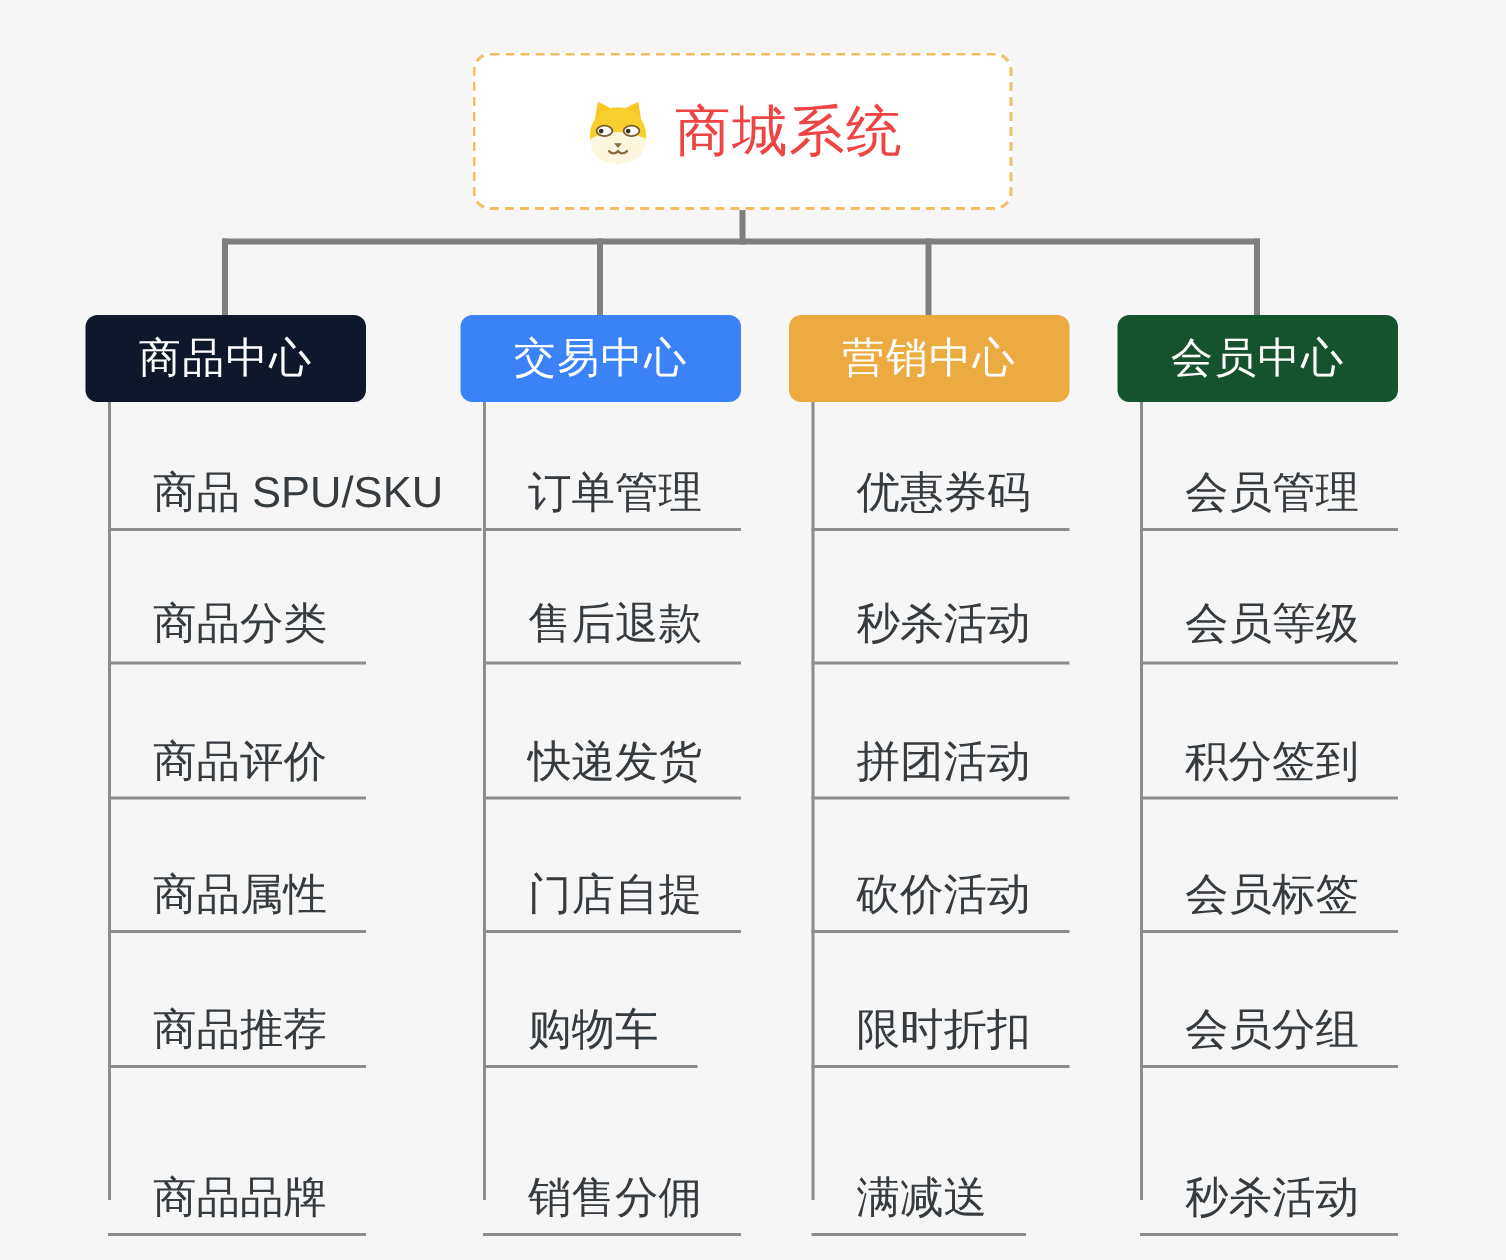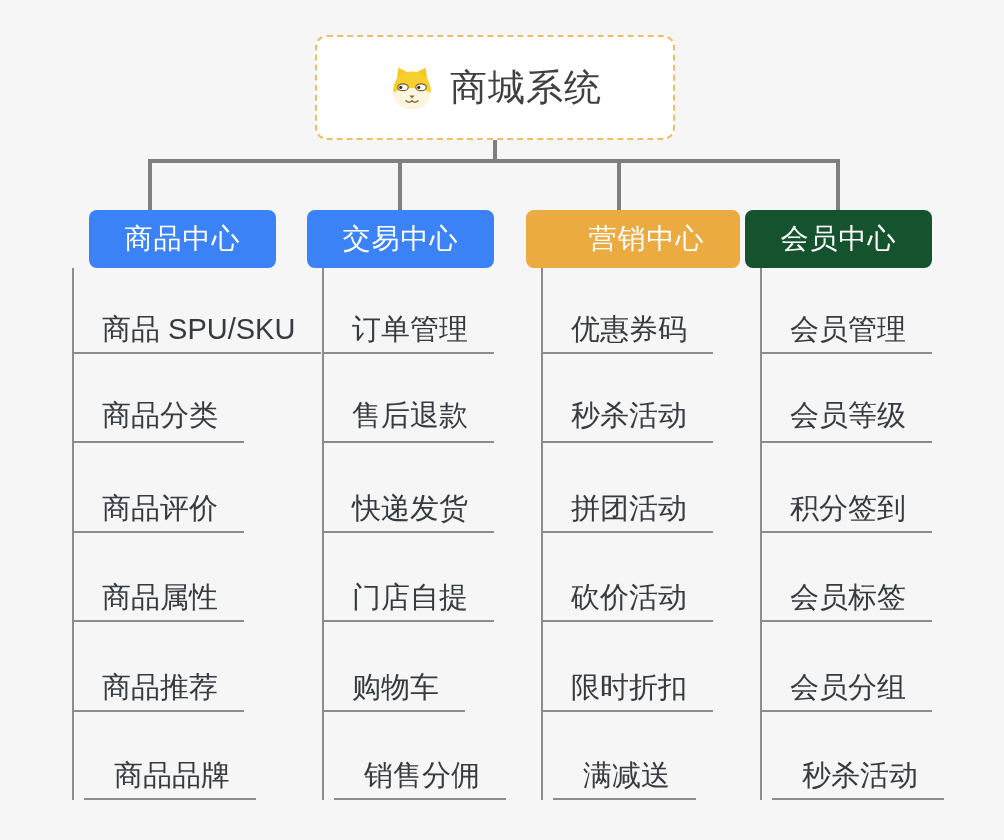--- a/index.html
+++ b/index.html
@@ -10,49 +10,49 @@
   }
   .canvas{position:absolute;inset:0;}
 
   
   .root-node{
     position:absolute;left:315px;top:35px;width:360px;height:105px;
     background:#ffffff;border:2px dashed #f2bd66;border-radius:12px;
     box-sizing:border-box;
     display:flex;align-items:center;justify-content:center;gap:14px;
   }
-  .root-title{font-size:37px;color:#404040;letter-spacing:1px;}
+  .root-title{font-size:37px;color:#ef4444;letter-spacing:1px;}
   .root-icon{width:48px;height:48px;flex:0 0 auto;}
 
   
   .conn{position:absolute;background:#7f7f7f;}
   .conn-stub{left:493px;top:138px;width:4px;height:25px;}
   .conn-h{left:148px;top:159px;width:692px;height:4px;}
   .conn-drop{top:159px;width:4px;height:52px;}
   .drop-1{left:148px;} .drop-2{left:398px;} .drop-3{left:617px;} .drop-4{left:836px;}
 
   
   .branch-node{
     position:absolute;top:210px;width:187px;height:58px;border-radius:8px;
     color:#ffffff;font-size:28px;display:flex;align-items:center;justify-content:center;
     letter-spacing:1px;
   }
-  .bn-1{left:57px;} .bn-2{left:307px;} .bn-3{left:526px;padding-left:27px;} .bn-4{left:745px;}
+  .bn-1{left:57px;} .bn-2{left:307px;} .bn-3{left:526px;} .bn-4{left:745px;}
 
   
   .branch-group{position:absolute;top:268px;}
   .bg-1{left:72px;} .bg-2{left:322px;} .bg-3{left:541px;} .bg-4{left:760px;}
   .spine{position:absolute;left:0;top:0;width:2px;height:532px;background:#8c8c8c;}
   .leaf{
     position:absolute;left:0;white-space:nowrap;display:inline-block;
     font-size:29px;color:#363b40;line-height:34px;
     padding:0 26px 6px 30px;border-bottom:2px solid #8c8c8c;
   }
   .r1{top:44px;} .r2{top:133px;font-family:Liberation Mono, monospace;} .r3{top:223px;}
-  .r4{top:312px;} .r5{top:402px;} .r6{top:490px;margin-left:12px;}
+  .r4{top:312px;} .r5{top:402px;} .r6{top:514px;}
 </style>
 </head>
 <body>
 
 <div class="canvas">
 
   <div class="conn conn-stub"></div>
   <div class="conn conn-h"></div>
   <div class="conn conn-drop drop-1"></div>
   <div class="conn conn-drop drop-2"></div>
@@ -74,21 +74,21 @@
       <circle cx="17" cy="31.2" r="2.1" fill="#3c2f1a"></circle>
       <circle cx="41" cy="31.2" r="2.1" fill="#3c2f1a"></circle>
 
       <path d="M28.5 42 h7 l-3.5 4 Z" fill="#8a6a3a"></path>
 
       <path d="M24 49 Q28 53 32 49 Q36 53 40 49" fill="none" stroke="#8a6a3a" stroke-width="2" stroke-linecap="round"></path>
     </svg>
     <span class="root-title">商城系统</span>
   </div>
 
-  <div class="branch-node bn-1" style="background-color: #3b82f6; margin-left: 32px;">
+  <div class="branch-node bn-1" style="background-color: #0f172a;">
     <span>商品中心</span>
   </div>
   <div class="branch-node bn-2" style="background-color: #3b82f6;">
     <span>交易中心</span>
   </div>
   <div class="branch-node bn-3" style="background-color: rgb(236, 171, 65);">
     <span>营销中心</span>
   </div>
   <div class="branch-node bn-4" style="background-color: #14532d;">
     <span>会员中心</span>

